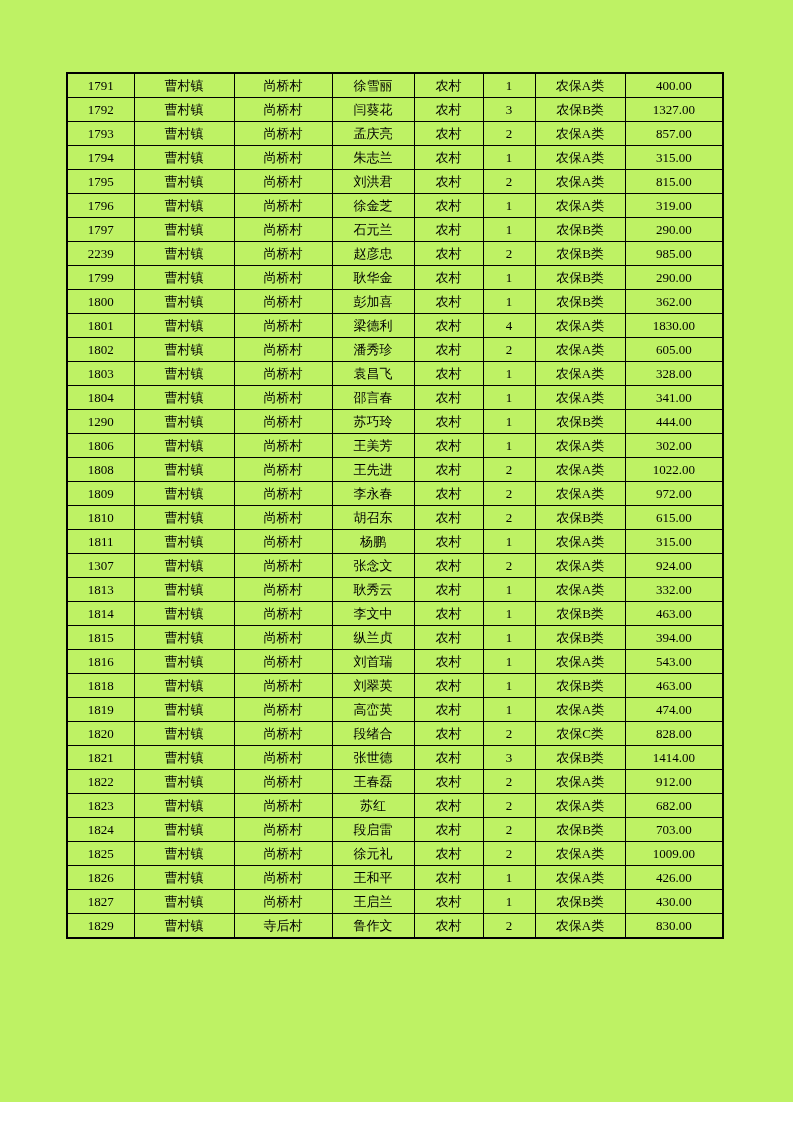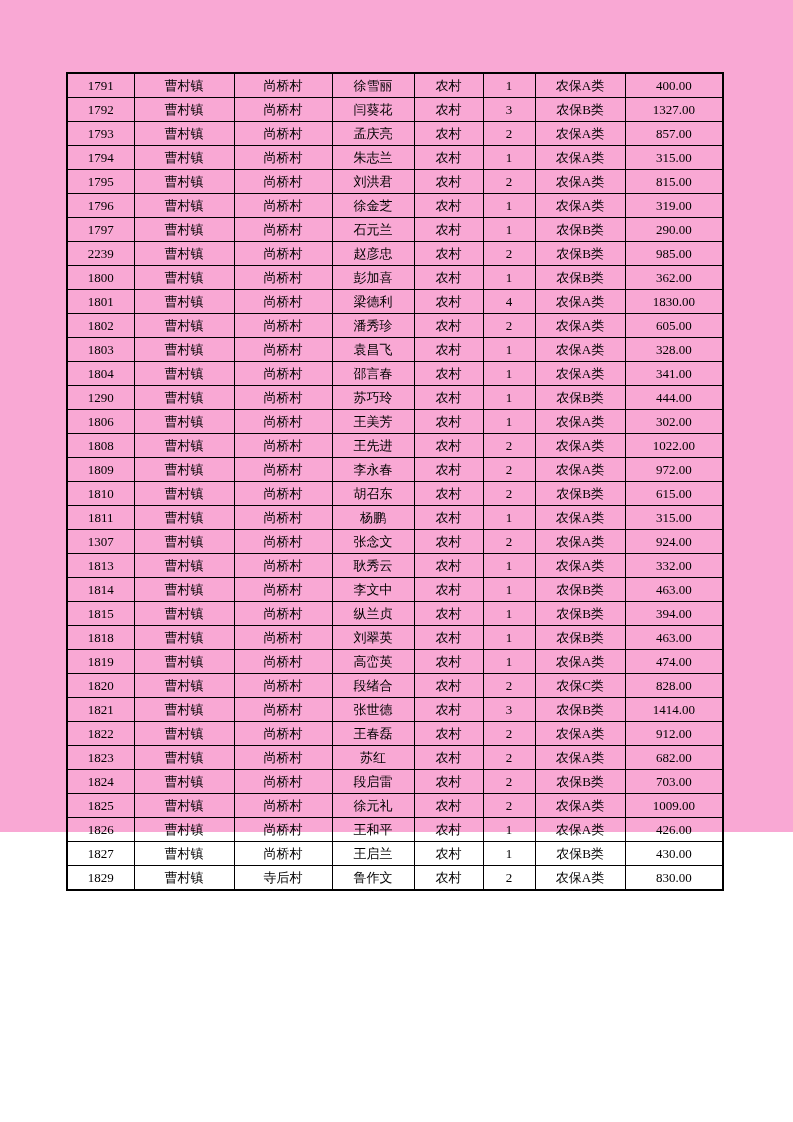--- a/index.html
+++ b/index.html
@@ -10,22 +10,22 @@
   body {
     width: 793px;
     height: 1122px;
     position: relative;
     font-family: "Liberation Serif", "DejaVu Serif", serif;
     color: #000000;
   }
   .page {
     position: absolute;
     left: 0; top: 0;
-    width: 793px; height: 832px;
-    background: #f9a8d4;
+    width: 793px; height: 1102px;
+    background: #bef264;
   }
   table.data-table {
     position: absolute;
     left: 66px;
     top: 72px;
     width: 656px;
     border-collapse: collapse;
     table-layout: fixed;
     border: 2px solid #000000;
   }
@@ -140,20 +140,30 @@
           <td>2239</td>
           <td>曹村镇</td>
           <td>尚桥村</td>
           <td>赵彦忠</td>
           <td>农村</td>
           <td>2</td>
           <td>农保B类</td>
           <td>985.00</td>
         </tr>
         <tr>
+          <td>1799</td>
+          <td>曹村镇</td>
+          <td>尚桥村</td>
+          <td>耿华金</td>
+          <td>农村</td>
+          <td>1</td>
+          <td>农保B类</td>
+          <td>290.00</td>
+        </tr>
+        <tr>
           <td>1800</td>
           <td>曹村镇</td>
           <td>尚桥村</td>
           <td>彭加喜</td>
           <td>农村</td>
           <td>1</td>
           <td>农保B类</td>
           <td>362.00</td>
         </tr>
         <tr>
@@ -288,20 +298,30 @@
         </tr>
         <tr>
           <td>1815</td>
           <td>曹村镇</td>
           <td>尚桥村</td>
           <td>纵兰贞</td>
           <td>农村</td>
           <td>1</td>
           <td>农保B类</td>
           <td>394.00</td>
+        </tr>
+        <tr>
+          <td>1816</td>
+          <td>曹村镇</td>
+          <td>尚桥村</td>
+          <td>刘首瑞</td>
+          <td>农村</td>
+          <td>1</td>
+          <td>农保A类</td>
+          <td>543.00</td>
         </tr>
         <tr>
           <td>1818</td>
           <td>曹村镇</td>
           <td>尚桥村</td>
           <td>刘翠英</td>
           <td>农村</td>
           <td>1</td>
           <td>农保B类</td>
           <td>463.00</td>

